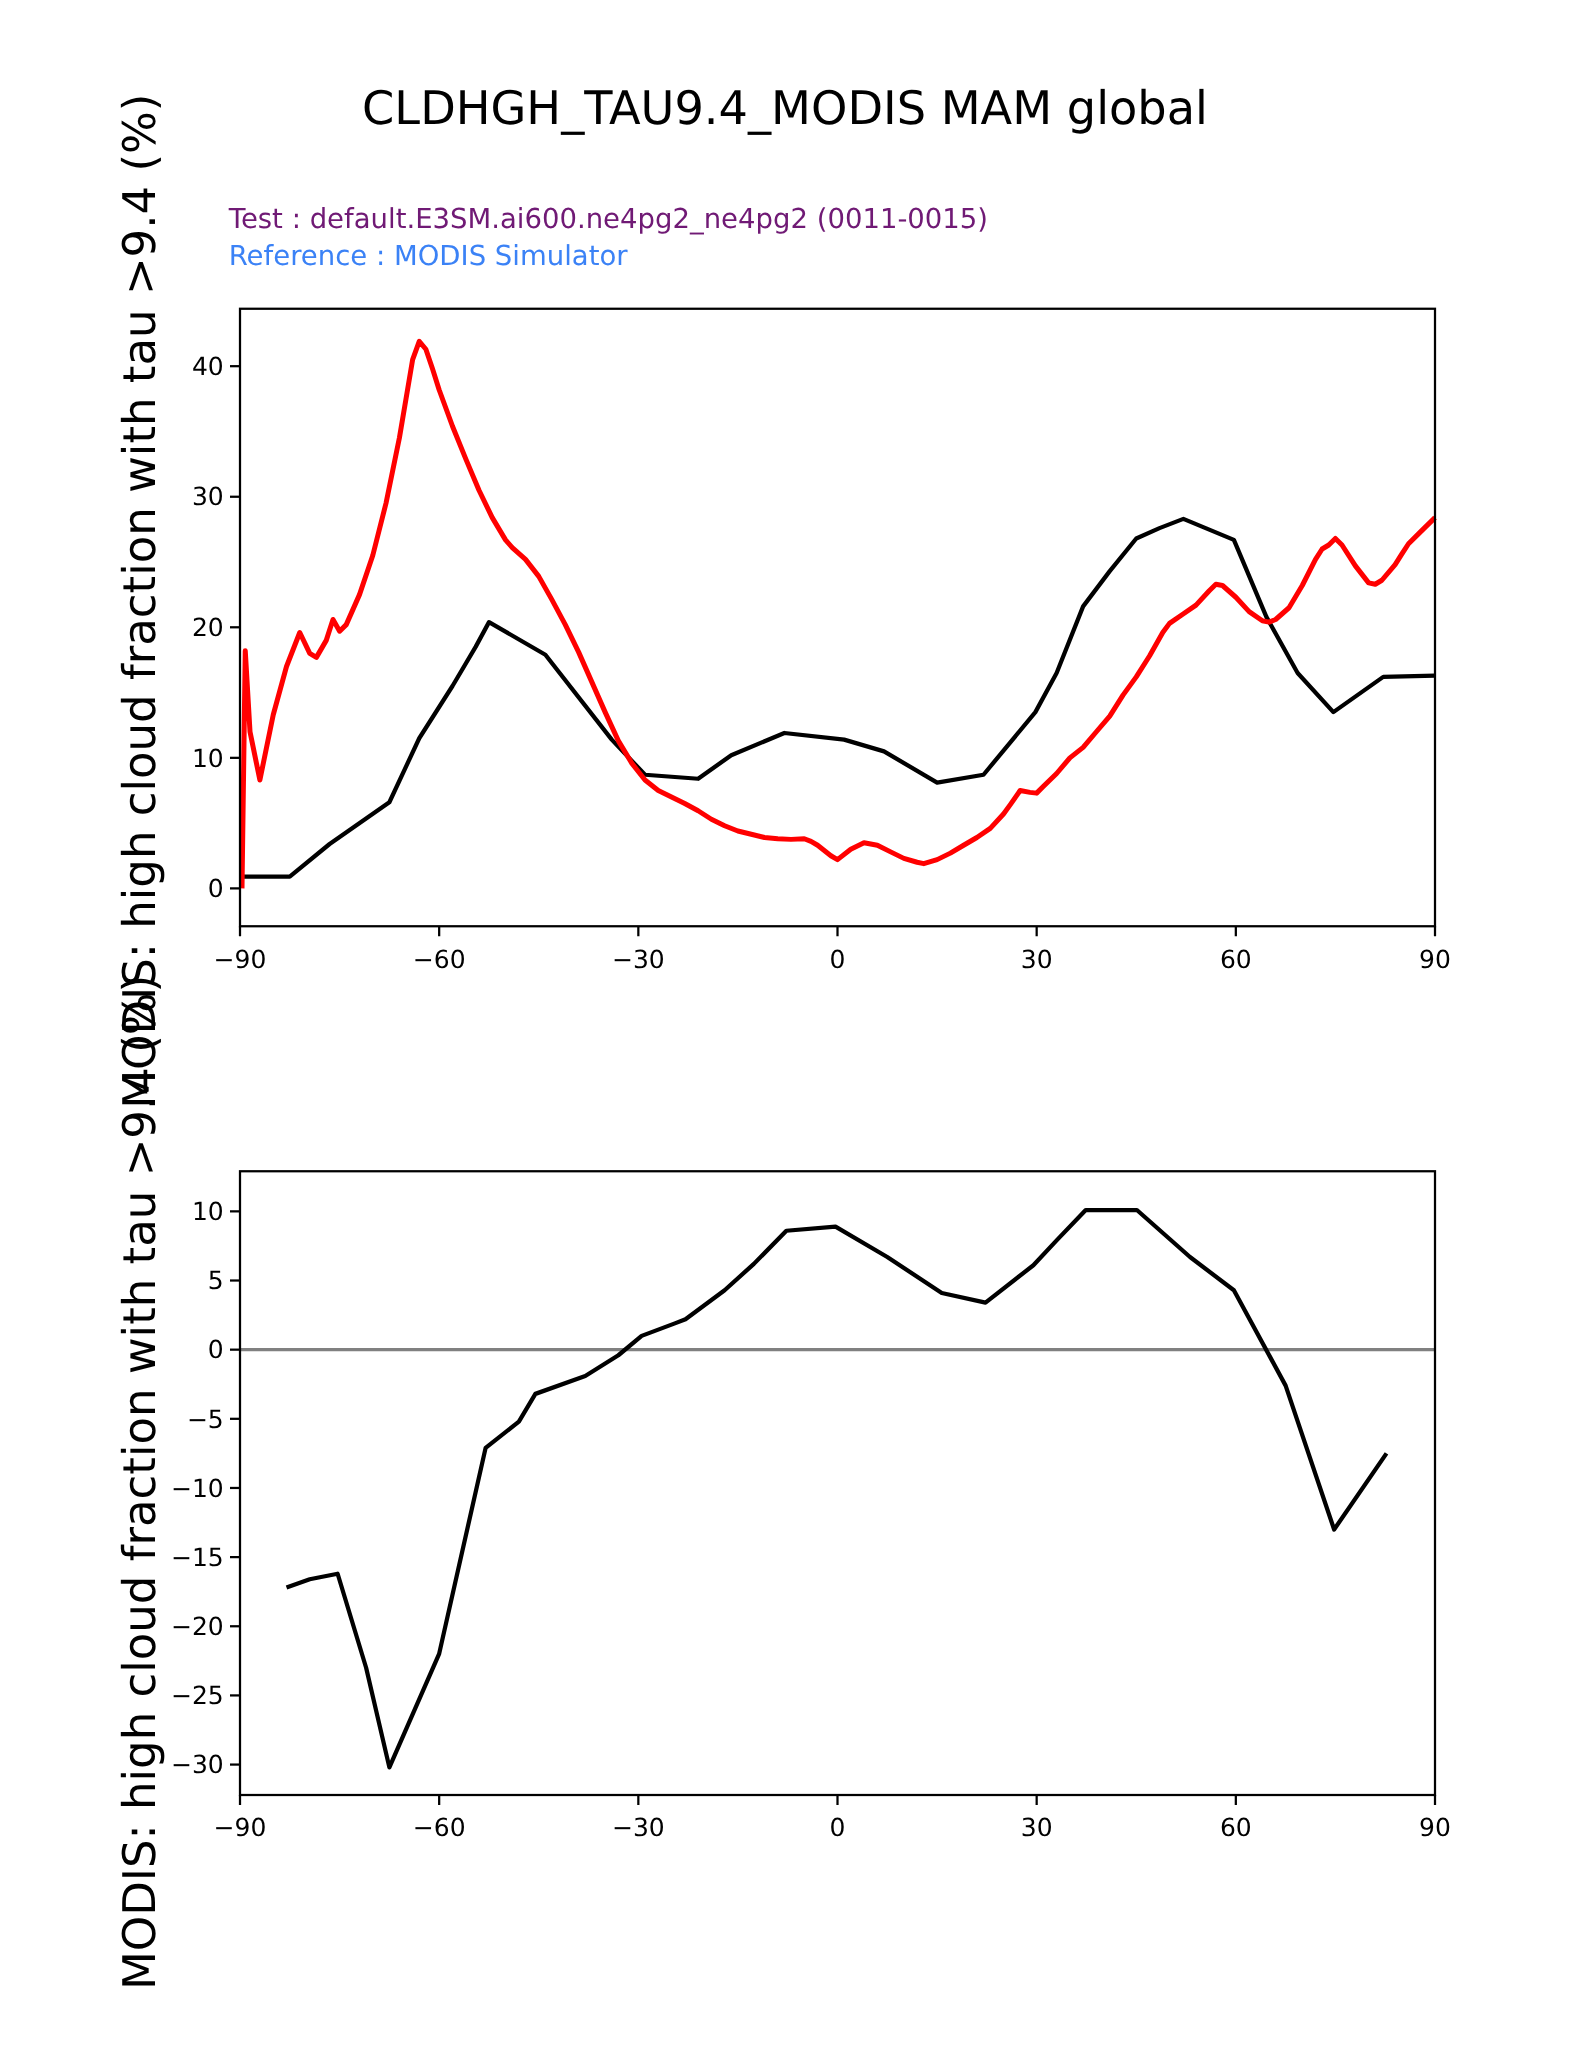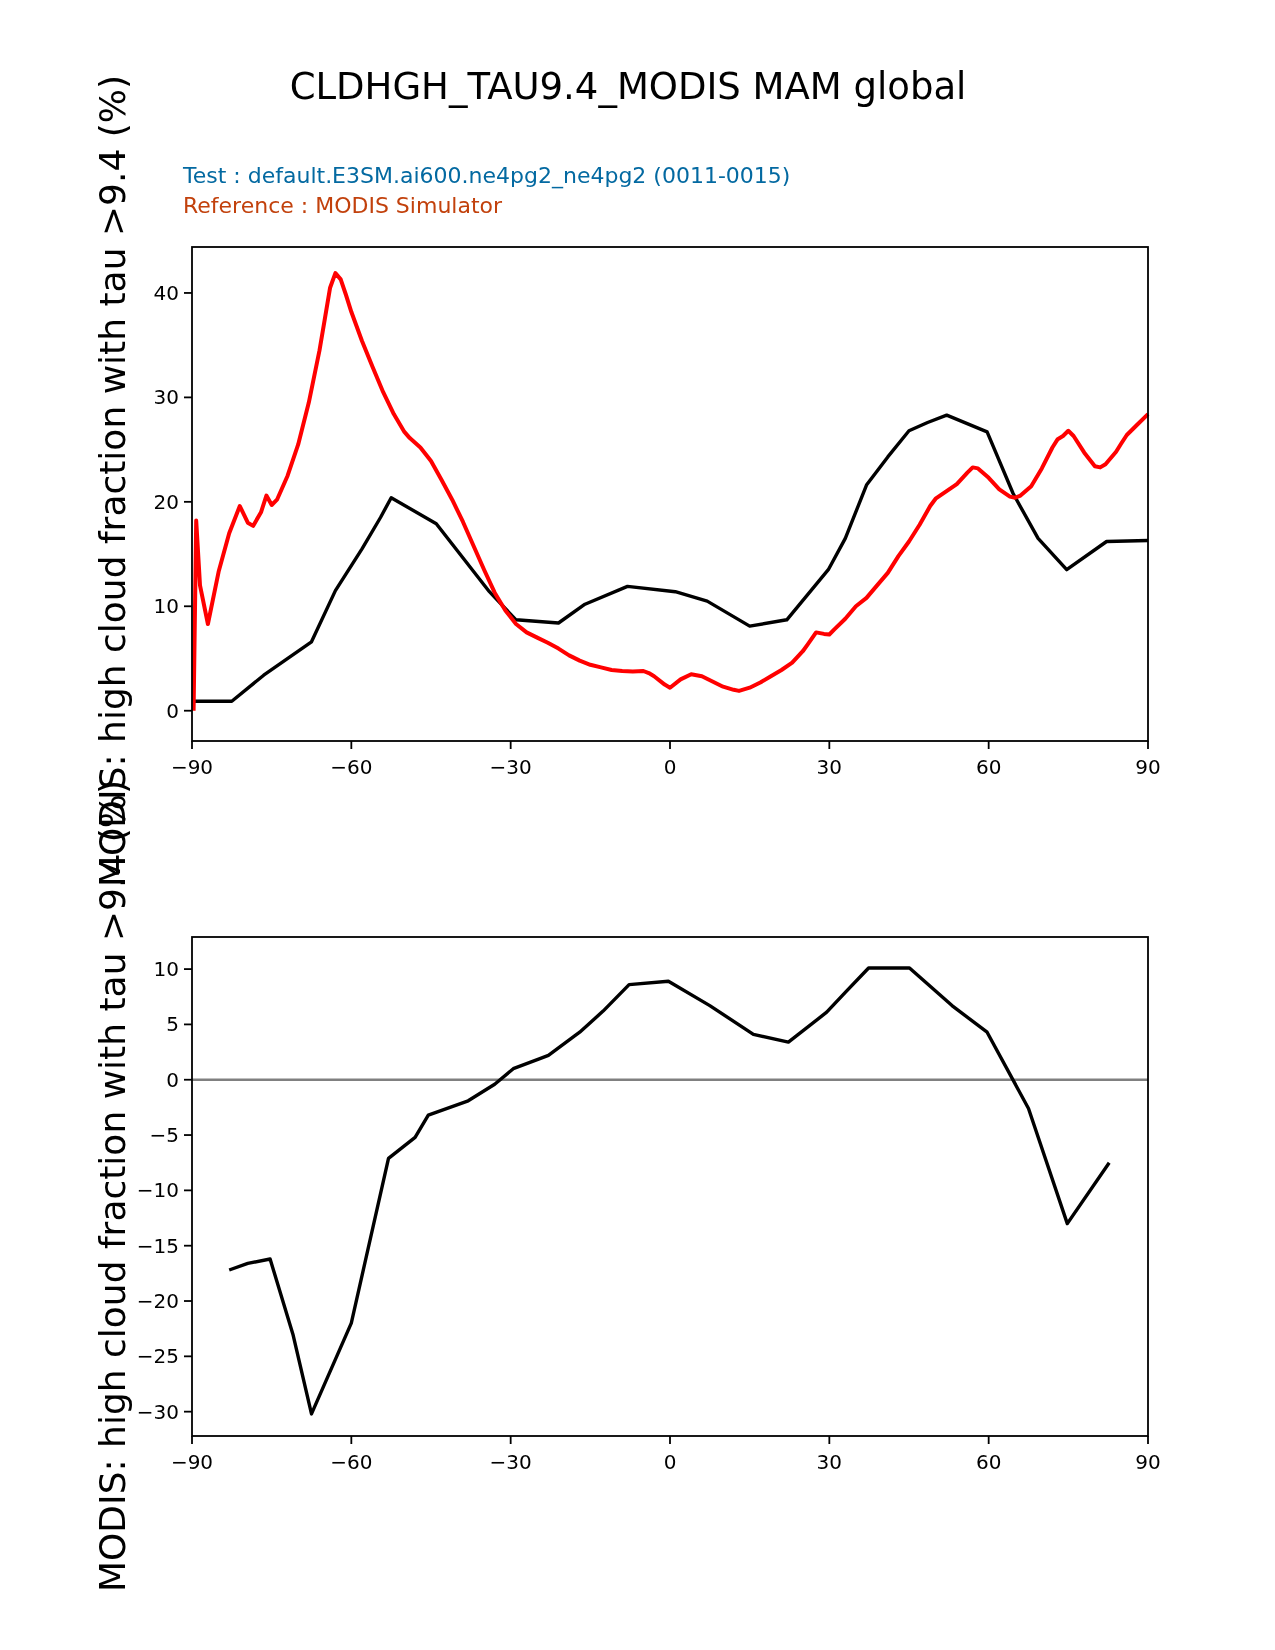--- a/index.html
+++ b/index.html
@@ -6,22 +6,22 @@
   #fig{
     position:relative; width:1275px; height:1650px; background:#ffffff;
     overflow:hidden; font-family:"DejaVu Sans", sans-serif; color:#000;
   }
   .abs{position:absolute;}
   #fig-title{
     left:0; top:64px; width:1256px; text-align:center;
     font-size:37px; line-height:46px; white-space:nowrap;
   }
   .subtitle{left:183px; font-size:22px; line-height:30px; white-space:nowrap;}
-  #test-line{top:161px; color:#0369a1;}
-  #ref-line{top:191px; color:#c2410c;}
+  #test-line{top:161px; color:#701a75;}
+  #ref-line{top:191px; color:#3b82f6;}
   .yl{
     width:1000px; height:46px; display:flex; align-items:center; justify-content:center;
     transform:rotate(-90deg); font-size:36px; white-space:nowrap;
   }
   #yl-top{left:-388px; top:458px;}
   #yl-bottom{left:-388px; top:1163px;}
   #bottom-title{
     left:192px; top:889px; width:956px; text-align:center;
     font-size:22px; line-height:28px; white-space:nowrap;
   }

